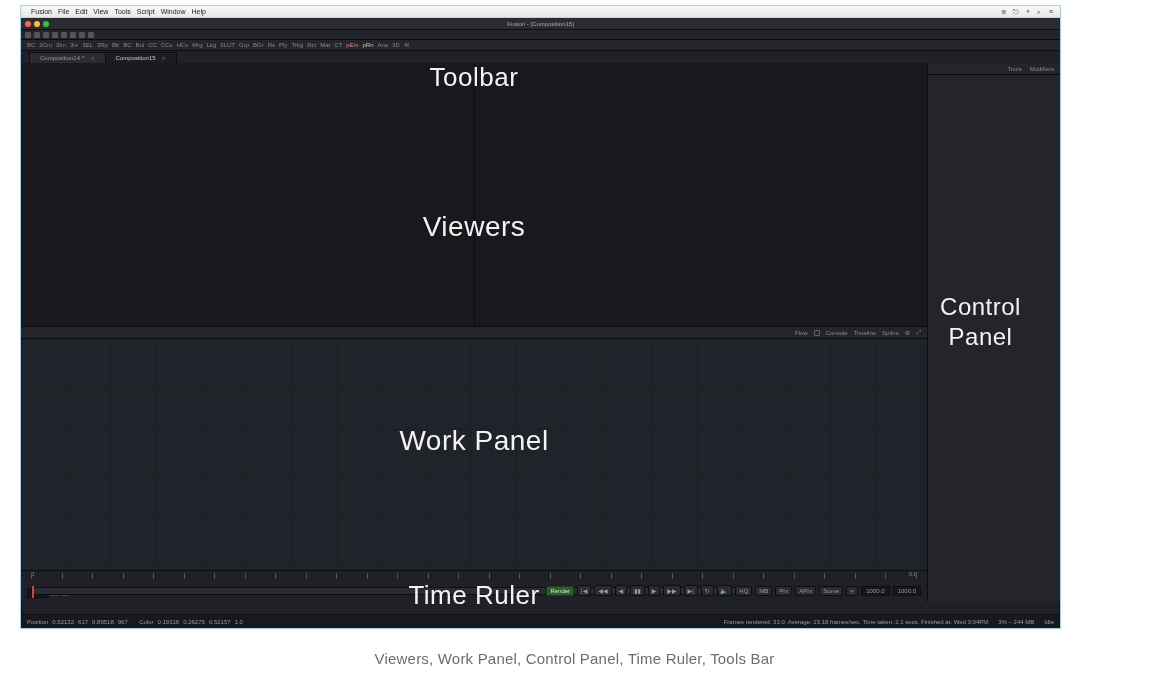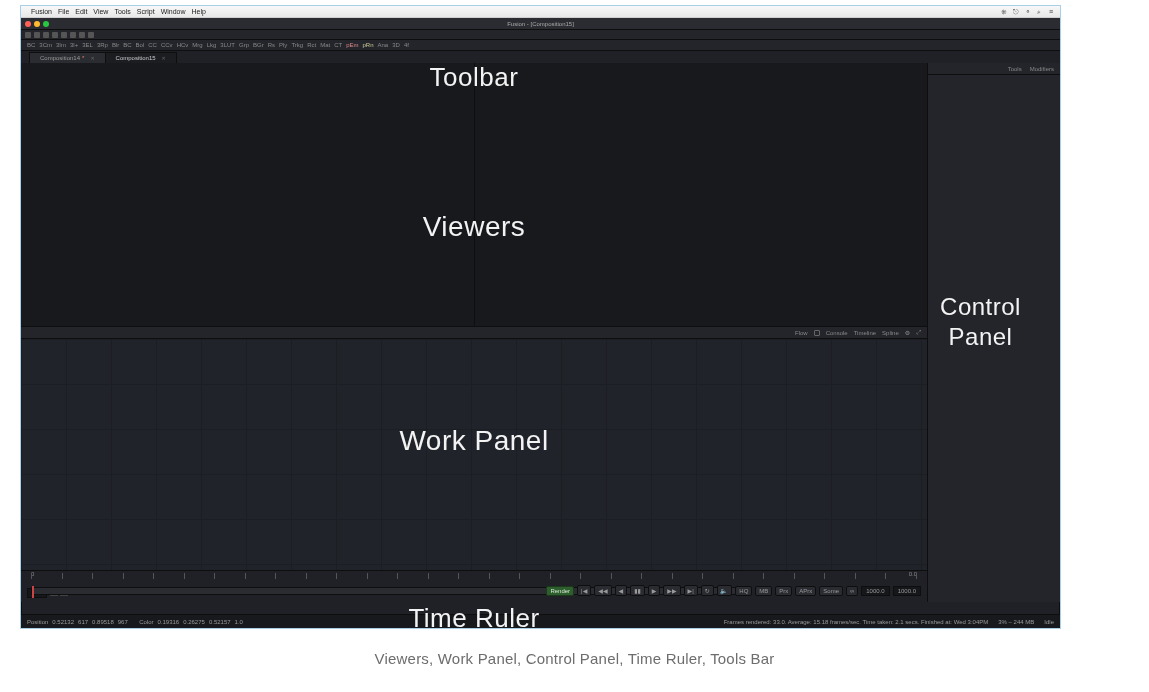--- a/index.html
+++ b/index.html
@@ -203,21 +203,21 @@
     position:absolute; color:#f3f3f3;
     font-weight:300;
     letter-spacing:0.5px;
     font-family:"Avenir Next","Helvetica Neue",Arial,sans-serif;
     pointer-events:none;
     text-align:center;
   }
   .ov-toolbar { left:0; right:133px; top:56px; font-size:26px; }
   .ov-viewers { left:0; right:133px; top:205px; font-size:28px; }
   .ov-work    { left:0; right:133px; top:404px; font-size:28px;margin-top:15px; }
-  .ov-time    { left:0; right:133px; top:597px; font-size:26px; }
+  .ov-time    { left:0; right:133px; top:574px; font-size:26px; }
   .ov-control { right:0; width:159px; top:286px; font-size:24px; line-height:1.25; }
 
   .caption {
     position:absolute;
     left:0; right:0;
     top:650px;
     text-align:center;
     font-size:15px;
     color:#6d6d6d;
     font-family:"Avenir Next","Helvetica Neue",Arial,sans-serif;

